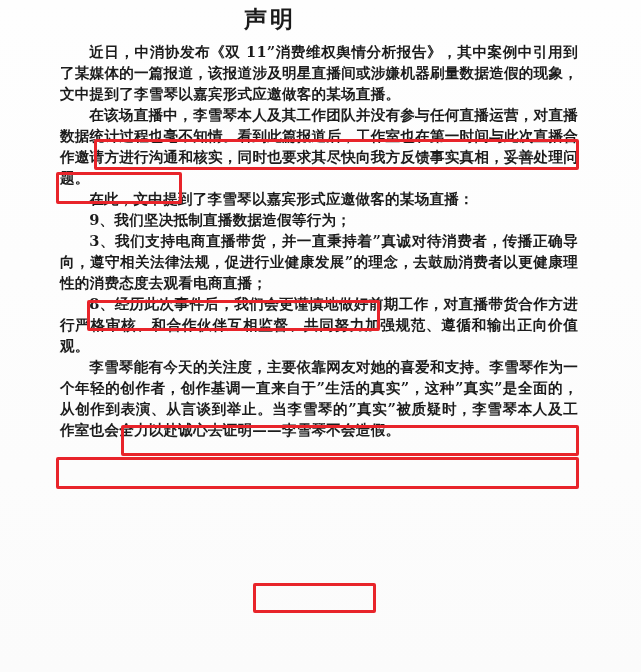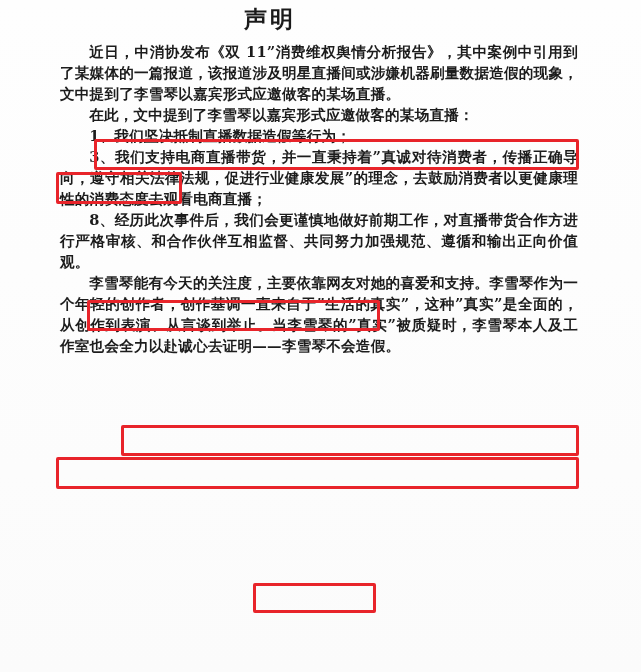--- a/index.html
+++ b/index.html
@@ -71,22 +71,23 @@
 <body>
 
 <div id="page"></div>
 
 <div id="doc">
 
   <div class="title">声明</div>
 
   <div class="body-col">
     <p class="para indent">近日，中消协发布《双 11”消费维权舆情分析报告》，其中案例中引用到了某媒体的一篇报道，该报道涉及明星直播间或涉嫌机器刷量数据造假的现象，文中提到了李雪琴以嘉宾形式应邀做客的某场直播。</p>
+    <p class="para indent">在该场直播中，李雪琴本人及其工作团队并没有参与任何直播运营，对直播数据统计过程也毫不知情。看到此篇报道后，工作室也在第一时间与此次直播合作邀请方进行沟通和核实，同时也要求其尽快向我方反馈事实真相，妥善处理问题。</p>
     <p class="para indent">在此，文中提到了李雪琴以嘉宾形式应邀做客的某场直播：</p>
-    <p class="para indent">1、我们坚决抵制直播数据造假等行为；</p>
+    <p class="para indent">9、我们坚决抵制直播数据造假等行为；</p>
     <p class="para indent">3、我们支持电商直播带货，并一直秉持着”真诚对待消费者，传播正确导向，遵守相关法律法规，促进行业健康发展”的理念，去鼓励消费者以更健康理性的消费态度去观看电商直播；</p>
     <p class="para indent">8、经历此次事件后，我们会更谨慎地做好前期工作，对直播带货合作方进行严格审核、和合作伙伴互相监督、共同努力加强规范、遵循和输出正向价值观。</p>
     <p class="para indent">李雪琴能有今天的关注度，主要依靠网友对她的喜爱和支持。李雪琴作为一个年轻的创作者，创作基调一直来自于”生活的真实”，这种”真实”是全面的，从创作到表演、从言谈到举止。当李雪琴的”真实”被质疑时，李雪琴本人及工作室也会全力以赴诚心去证明——李雪琴不会造假。</p>
 
   </div>
 
   <div class="overlay">
     <div class="redbox" title="在该场直播中，李雪琴本人及其工作团队并没有参与任何直播运营，对直播" style="left: 94px; top: 139px; width: 485px; height: 31px; border-color: rgb(232, 36, 42);"></div>
     <div class="redbox" title="数据统计过程也毫不知情。" style="left: 56px; top: 172px; width: 126px; height: 32px; border-color: rgb(232, 36, 42);"></div>
     <div class="redbox" title="1、我们坚决抵制直播数据造假等行为；" style="left: 87px; top: 300px; width: 293px; height: 31px; border-color: rgb(232, 36, 42);"></div>

